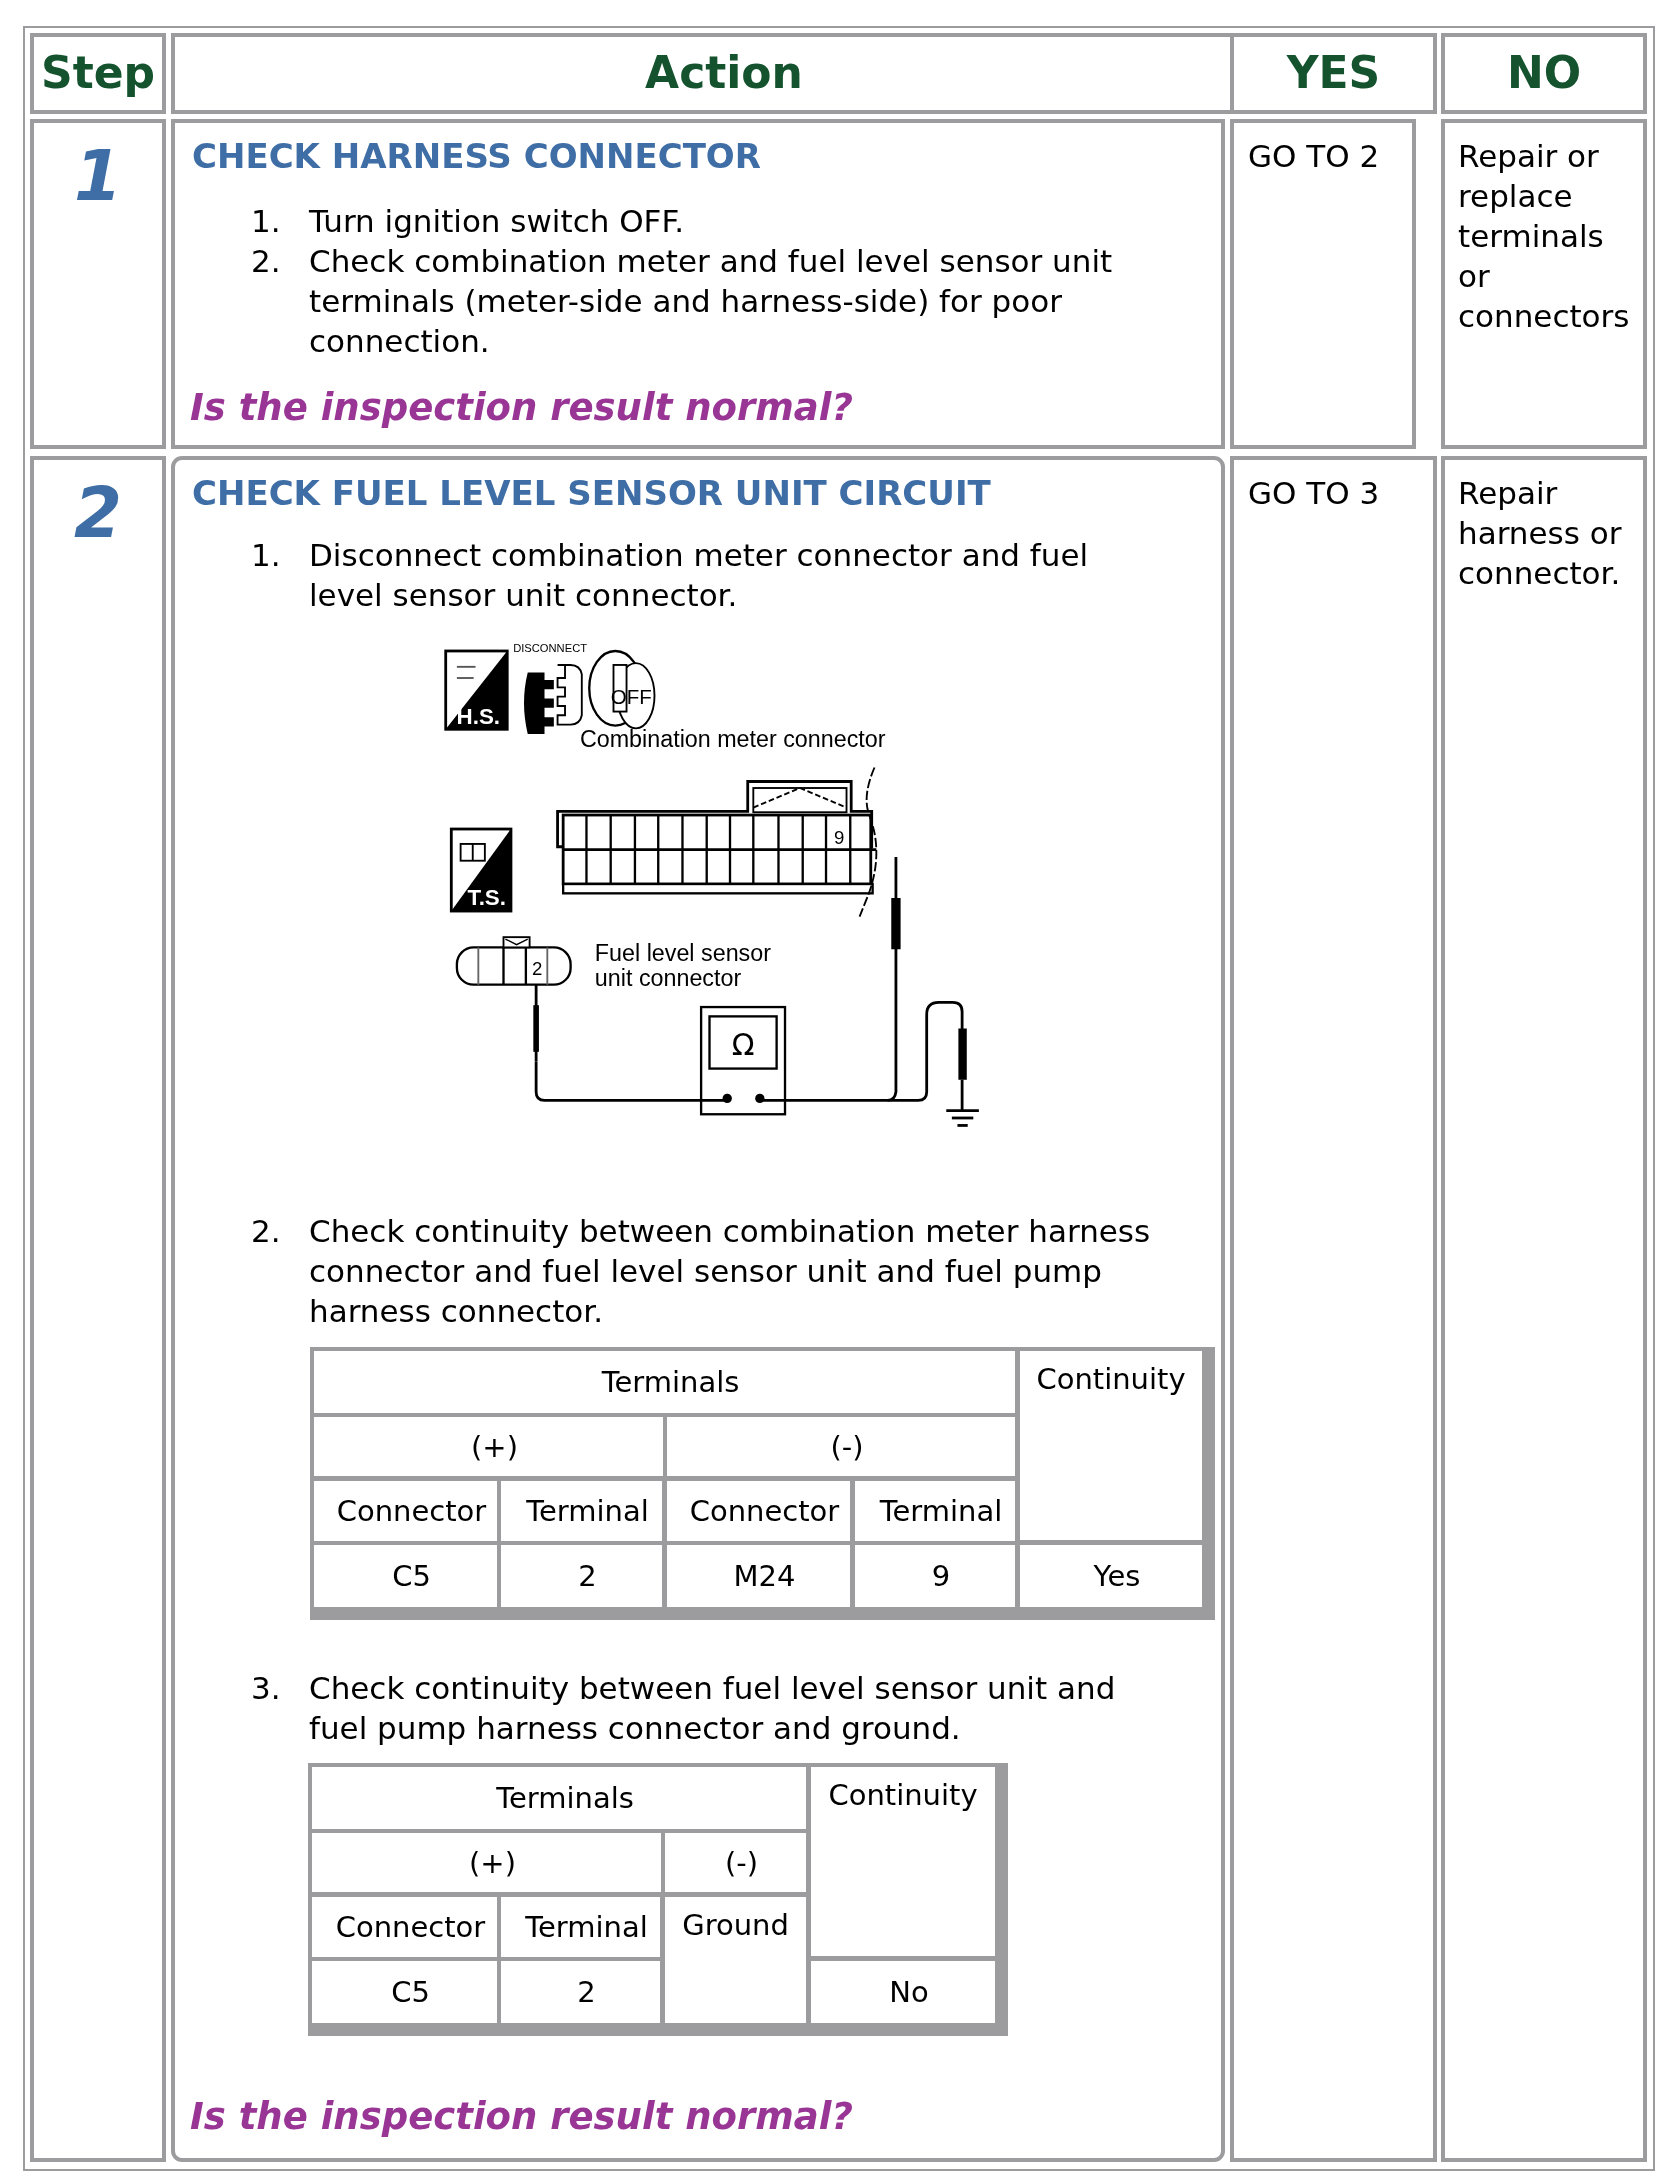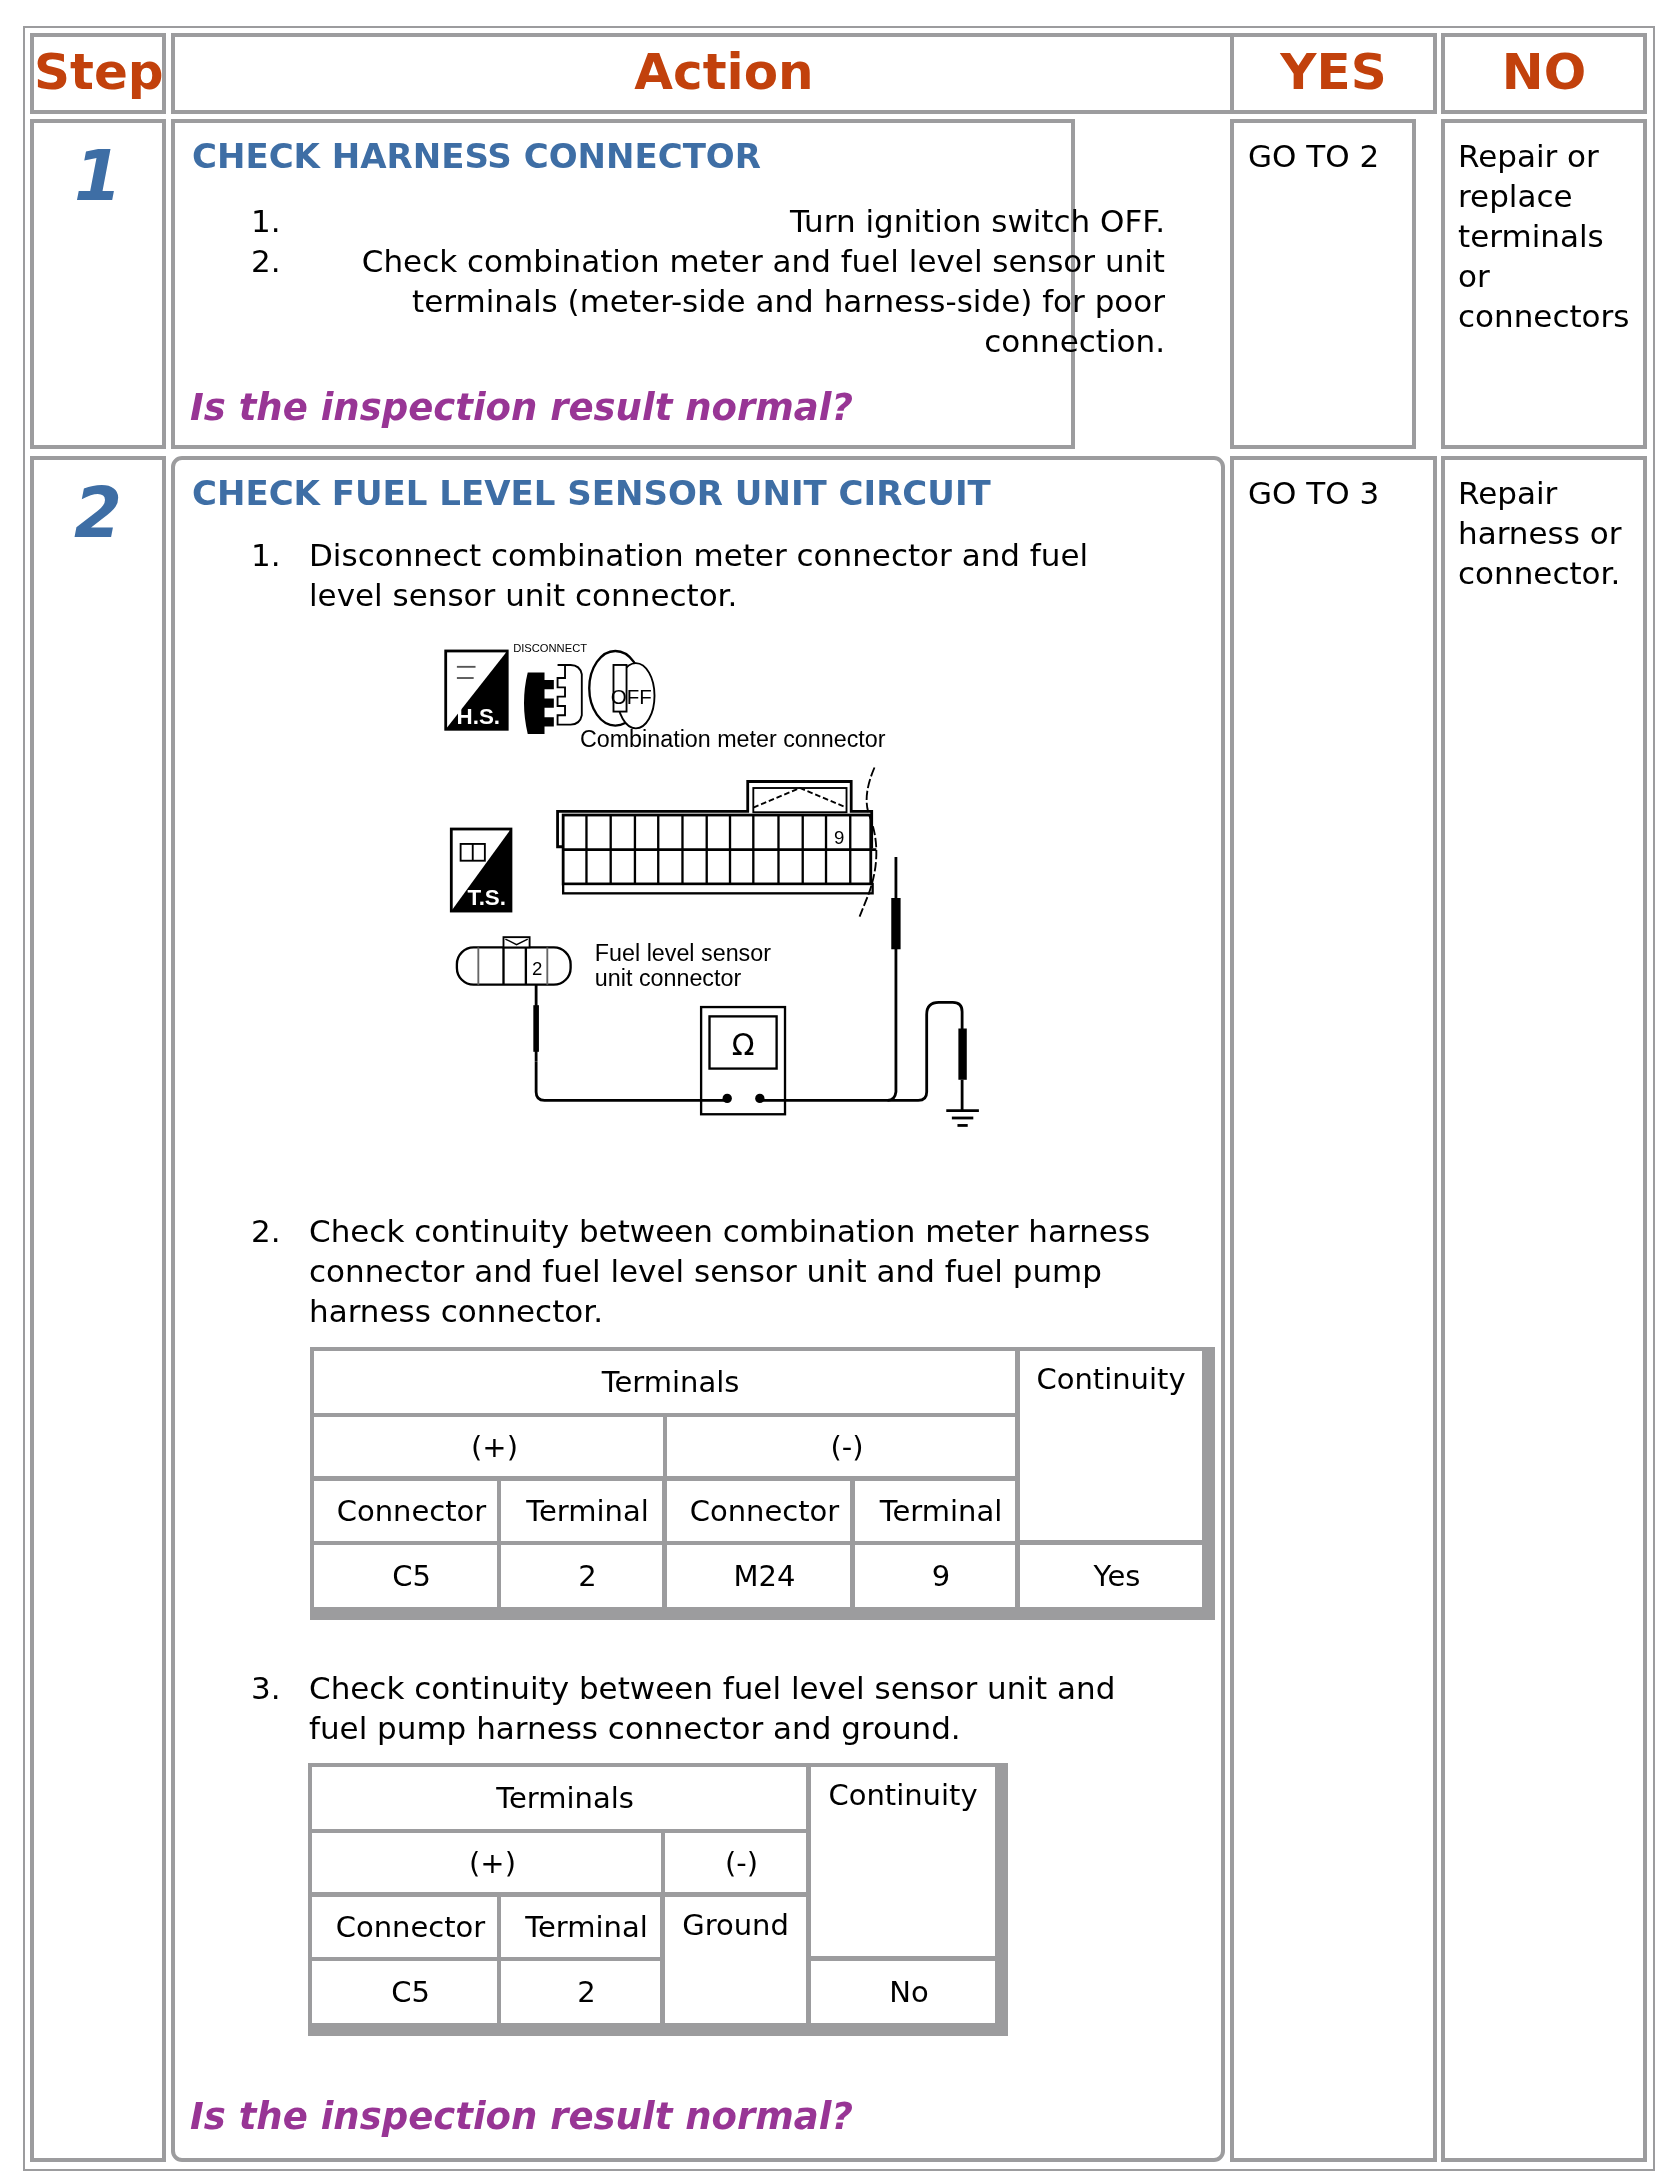--- a/index.html
+++ b/index.html
@@ -1,21 +1,21 @@
 <!DOCTYPE html>
 <html style="font-size:15px"><head>
 <meta charset="utf-8">
 <style>
   html, body { margin:0; padding:0; background:#ffffff; }
   body { width:1678px; height:2181px; position:relative; overflow:hidden;
          font-family:"DejaVu Sans", sans-serif; color:#000; }
   .abs { position:absolute; box-sizing:border-box; }
   .outer { left:23px; top:26px; width:1632px; height:2145px; border:2.8px solid #9c9c9e; }
   .cell { border:4.7px solid #9c9c9e; background:#fff; }
-  .hdr { color:#c2410c; font-weight:bold; font-size:50px; text-align:center; line-height:71px; }
+  .hdr { color:#14532d; font-weight:bold; font-size:44px; text-align:center; line-height:71px; }
   .stepnum { color:#3e6ea5; font-weight:bold; font-style:italic; font-size:69px; text-align:center; }
   .heading { color:#3e6ea5; font-weight:bold; font-size:34px; white-space:nowrap; }
   .body { font-size:31px; line-height:40px; }
   .question { color:#983595; font-weight:bold; font-style:italic; font-size:37px; white-space:nowrap; }
   .list { margin:0; padding:0; list-style:none; }
   .list li { position:relative; padding-left:58px; }
   .list li .num { position:absolute; left:0; top:0; }
   .side { font-size:31px; line-height:40px; }
   
   .st { position:absolute; border:4.7px solid #9c9c9e; background:#9c9c9e; }
@@ -30,21 +30,21 @@
 <div class="abs outer"></div>
 
 <div class="abs cell hdr" style="left:30px;top:33px;width:136px;height:81px;">Step</div>
 <div class="abs cell hdr" style="left:171px;top:33px;width:1106px;height:81px;">Action</div>
 <div class="abs cell hdr" style="left:1230px;top:33px;width:207px;height:81px;">YES</div>
 <div class="abs cell hdr" style="left:1441px;top:33px;width:206px;height:81px;">NO</div>
 
 <div class="abs cell" style="left:30px;top:119px;width:136px;height:330px;">
   <div class="stepnum" style="margin-top:13px;">1</div>
 </div>
-<div class="abs cell" style="left:171px;top:119px;width:904px;height:330px;text-align:right;">
+<div class="abs cell" style="left:171px;top:119px;width:1054px;height:330px;">
   <div class="abs heading" style="left:17px;top:13px;">CHECK HARNESS CONNECTOR</div>
   <ol class="abs list body" style="left:76px;top:78px;width:914px;">
     <li><span class="num">1.</span><span>Turn ignition switch OFF.</span></li>
     <li><span class="num">2.</span><span>Check combination meter and fuel level sensor unit terminals (meter-side and harness-side) for poor connection.</span></li>
   </ol>
   <div class="abs question" style="left:15px;top:263px;">Is the inspection result normal?</div>
 </div>
 <div class="abs cell side" style="left:1230px;top:119px;width:186px;height:330px;padding:13px 0 0 14px;">
   <span>GO TO 2</span>
 </div>

